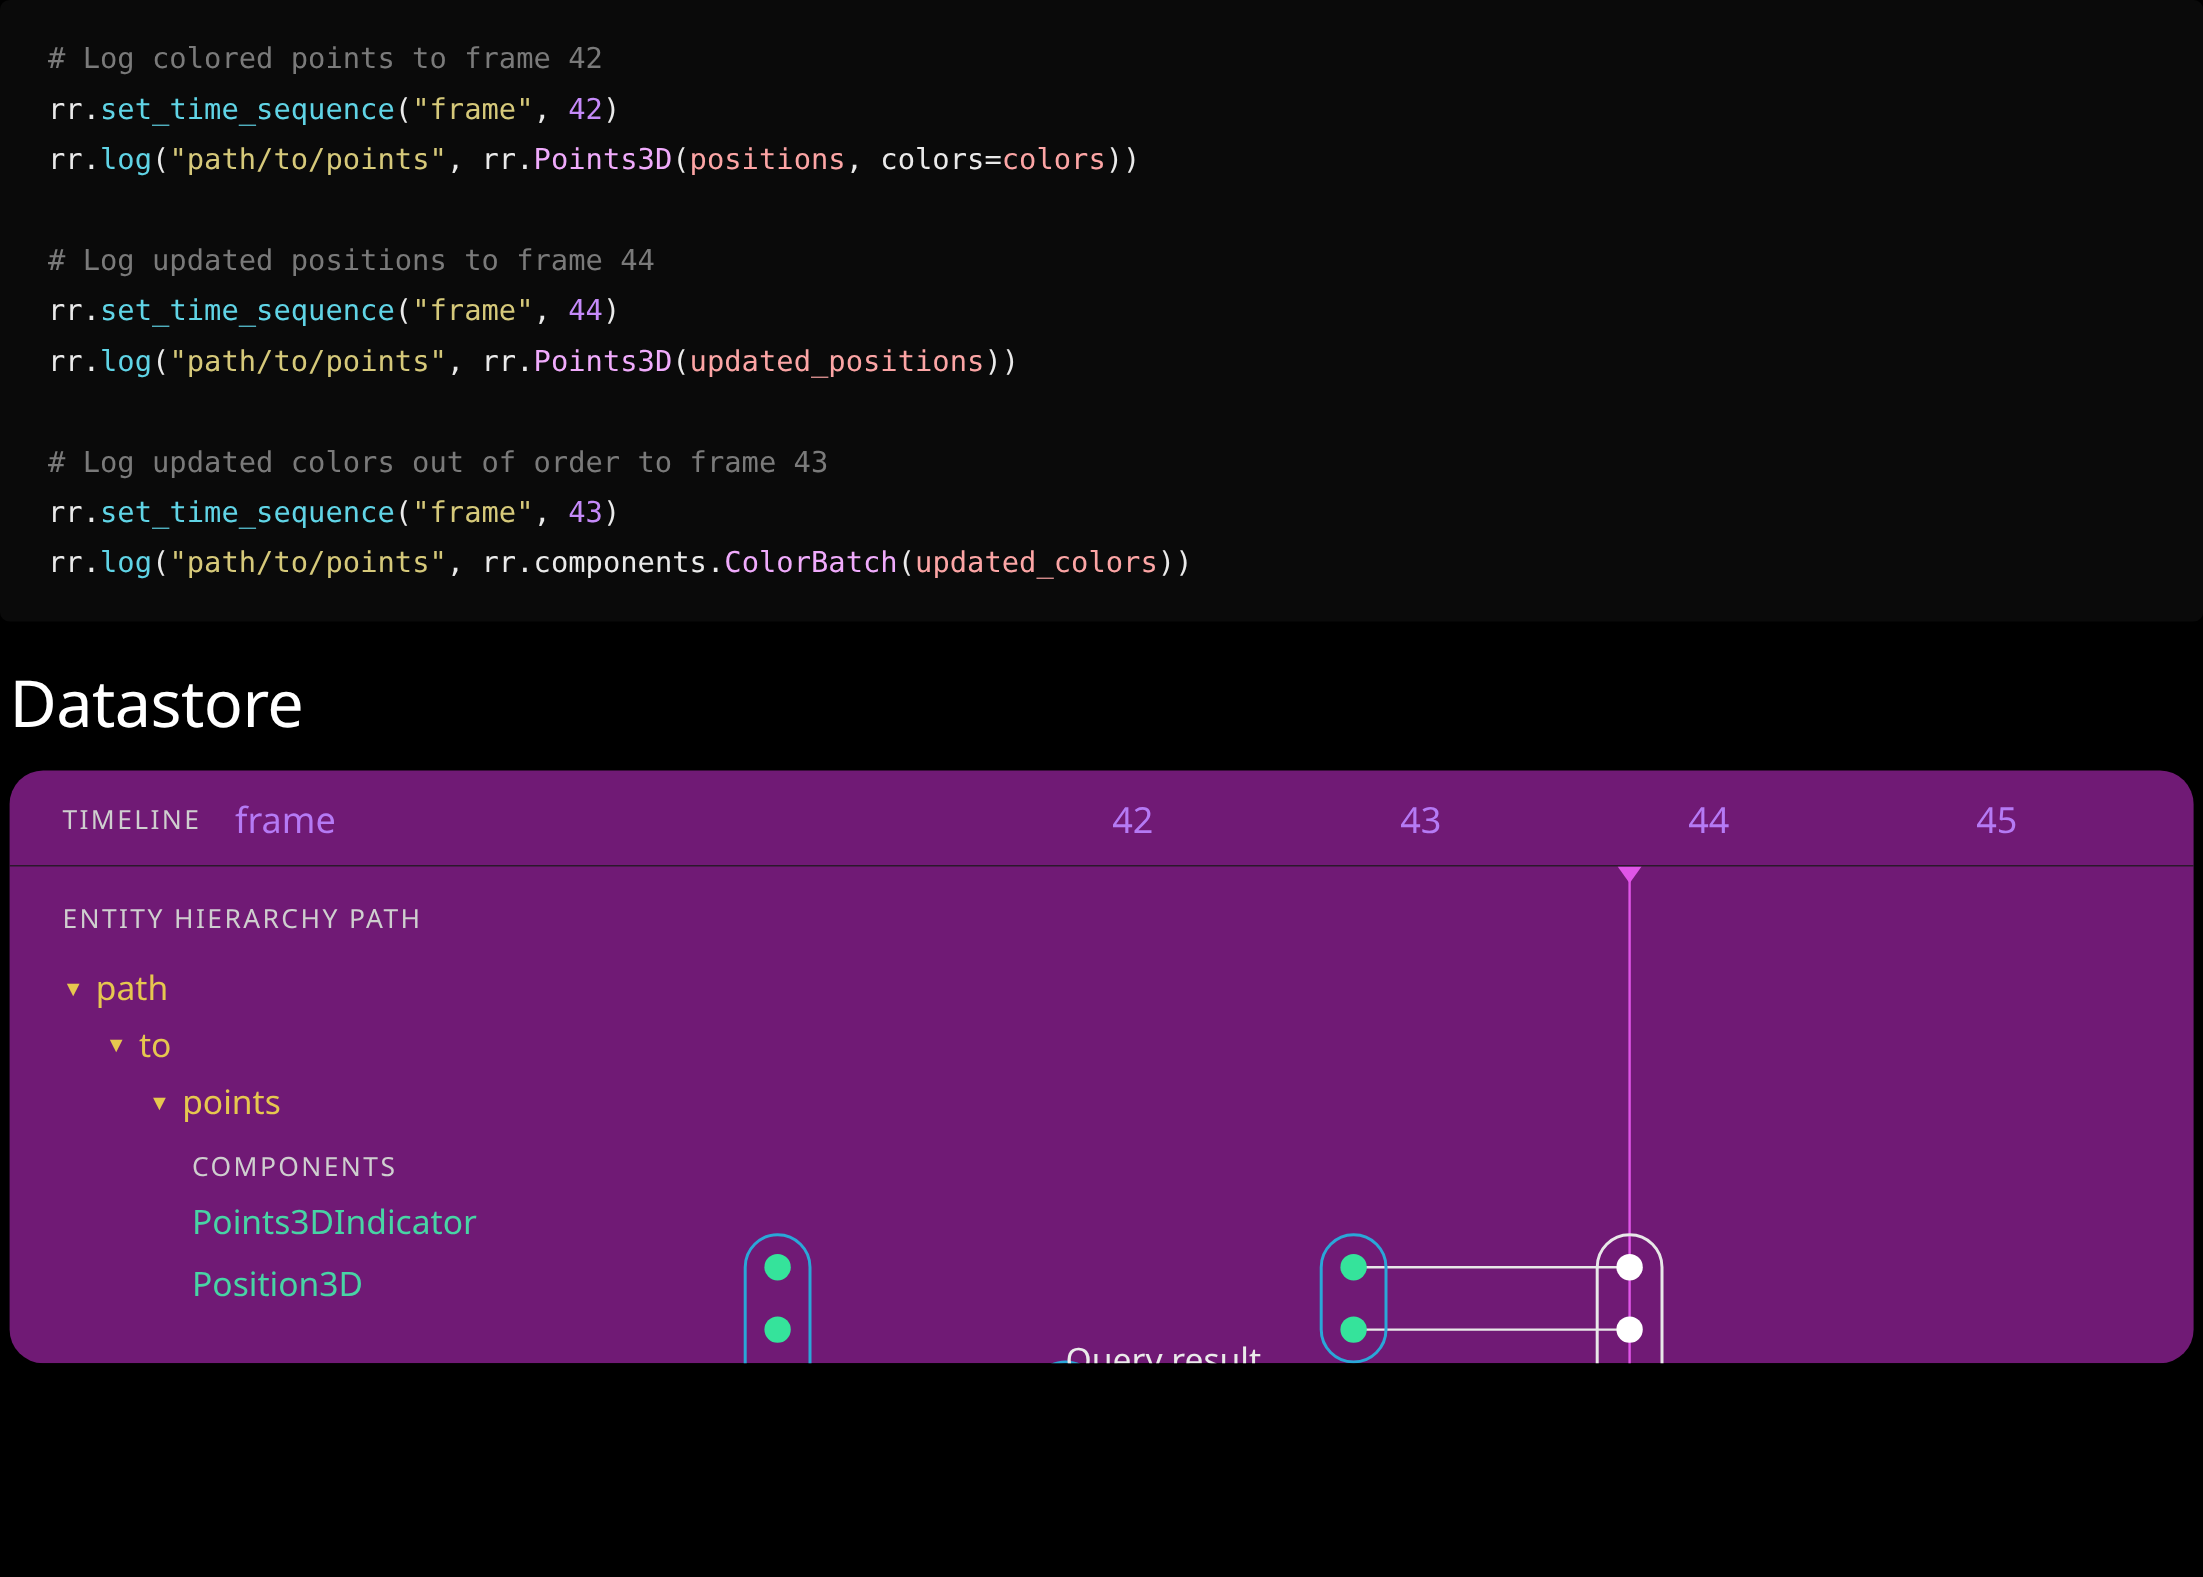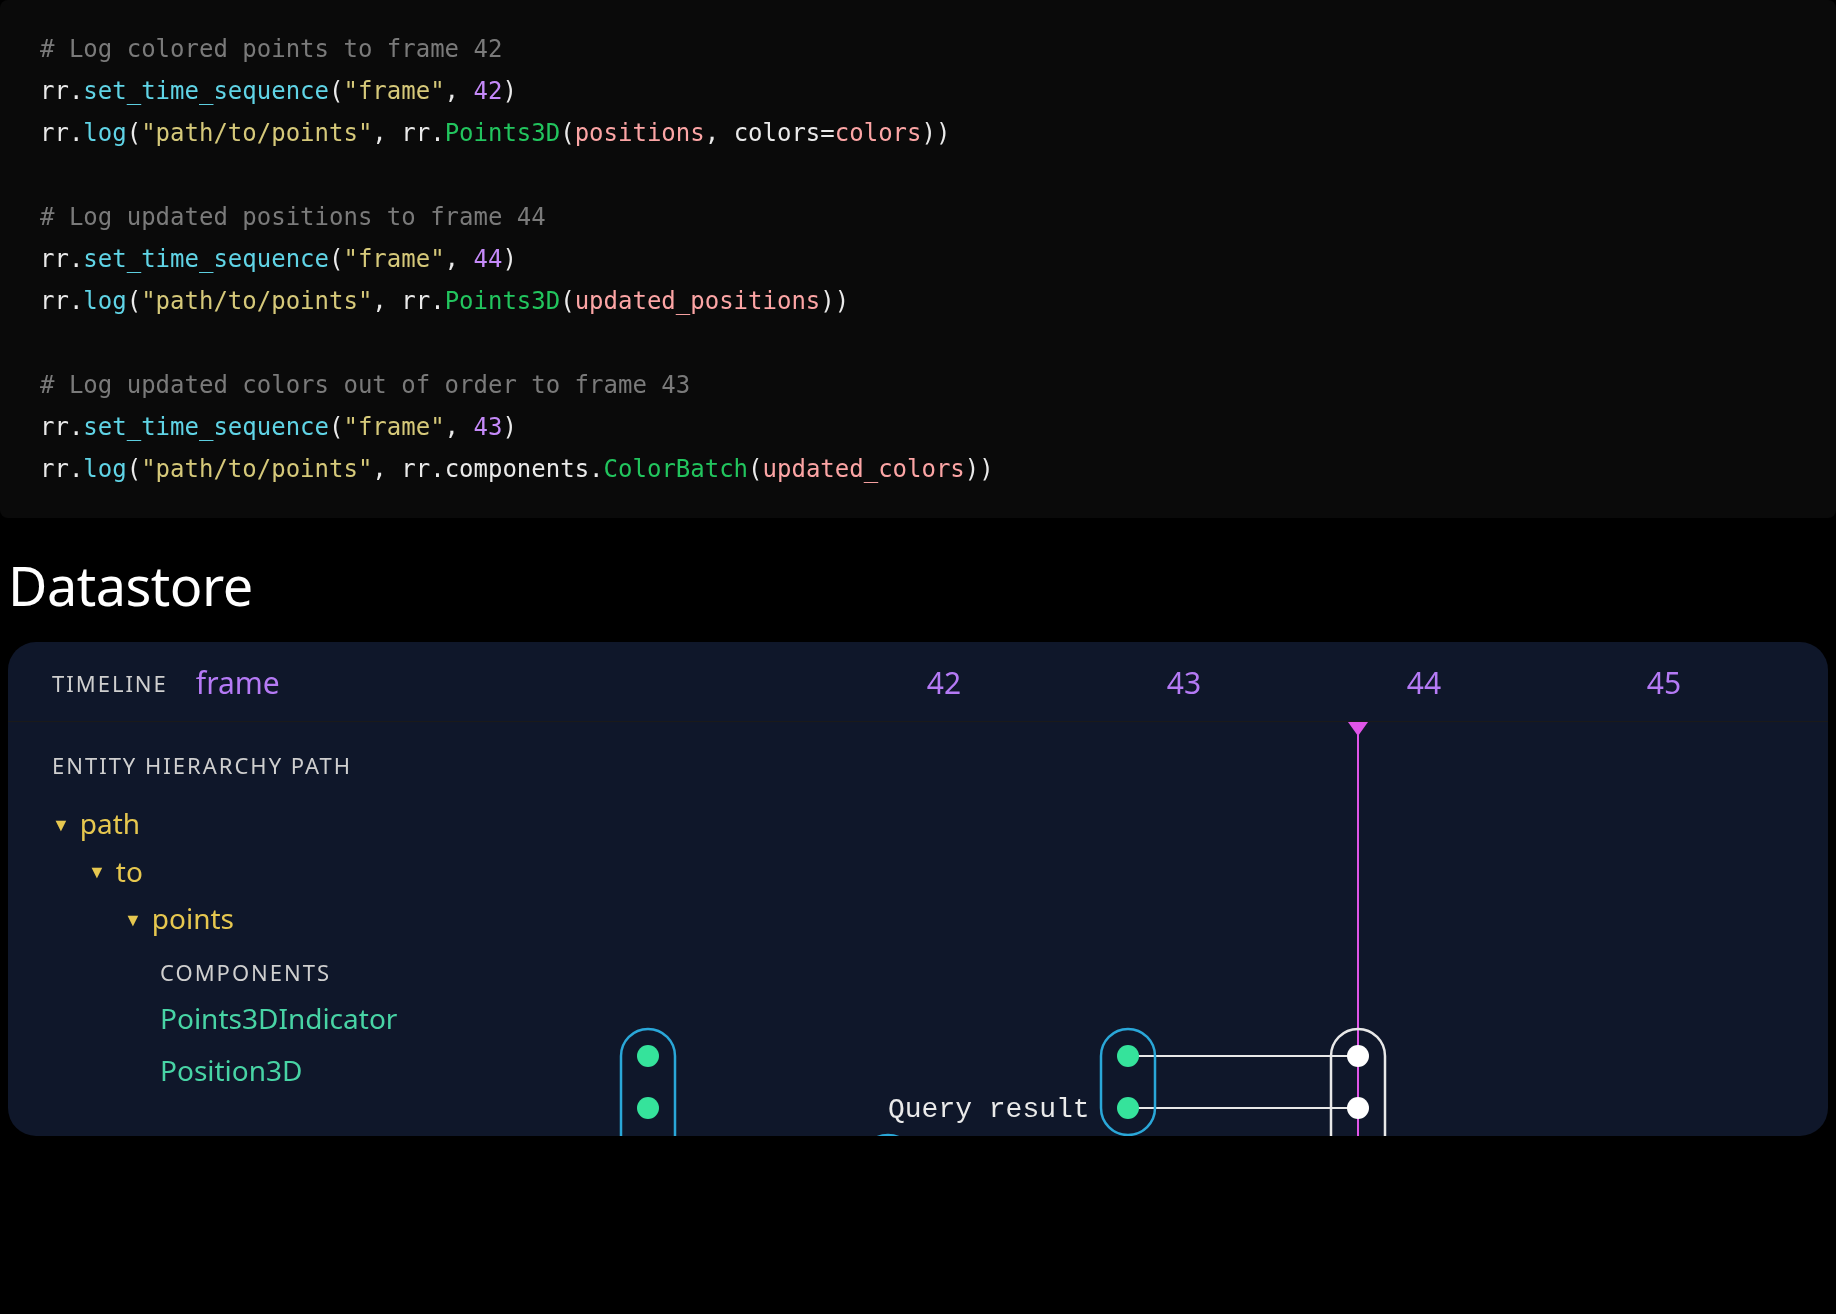--- a/index.html
+++ b/index.html
@@ -17,34 +17,34 @@
     font-size: 24px;
     line-height: 1.75;
     border-radius: 8px;
     margin: 0;
     white-space: pre;
   }
   .c-comment { color: #7a7a7a; }
   .c-fn { color: #60d4e6; }
   .c-str { color: #d6c97a; }
   .c-num { color: #c58af9; }
-  .c-cls { color: #22c55e; text-align: right; }
+  .c-cls { color: #f0abfc; text-align: right; }
   .c-arg { color: #fca5a5; }
   .c-plain { color: #eaeaea; }
 
   .heading {
     font-size: 54px;
     font-weight: 400;
     margin: 30px 0 20px 8px;
     color: #fff;
     letter-spacing: -0.5px;
   }
 
   .datastore {
-    background: #0f172a;
+    background: #701a75;
     border-radius: 28px;
     padding: 0 0 40px 0;
     margin: 0 8px;
     position: relative;
     overflow: visible;
   }
 
   .ds-header {
     display: flex;
     align-items: center;
@@ -193,15 +193,15 @@
         <rect x="333" y="413" width="54" height="54" rx="27" ry="27" fill="none" stroke="#2aa7d8" stroke-width="2.5"></rect>
         <circle cx="360" cy="440" r="11" fill="#35e39b"></circle>
         <rect x="573" y="307" width="54" height="106" rx="27" ry="27" fill="none" stroke="#2aa7d8" stroke-width="2.5"></rect>
         <circle cx="600" cy="334" r="11" fill="#35e39b"></circle>
         <circle cx="600" cy="386" r="11" fill="#35e39b"></circle>
         <rect x="803" y="307" width="54" height="160" rx="27" ry="27" fill="none" stroke="#e8e8e8" stroke-width="2.5"></rect>
         <circle cx="830" cy="334" r="11" fill="#ffffff"></circle>
         <circle cx="830" cy="386" r="11" fill="#ffffff"></circle>
         <circle cx="830" cy="440" r="11" fill="#ffffff"></circle>
       </svg>
-    <div class="query-label" id="qlabel" style="left: 880px; top: 372px; font-family: Liberation Mono, monospace;">Query result</div>
+    <div class="query-label" id="qlabel" style="left: 880px; top: 392px;">Query result</div>
   </div>
 </div>
 
 </body></html>

